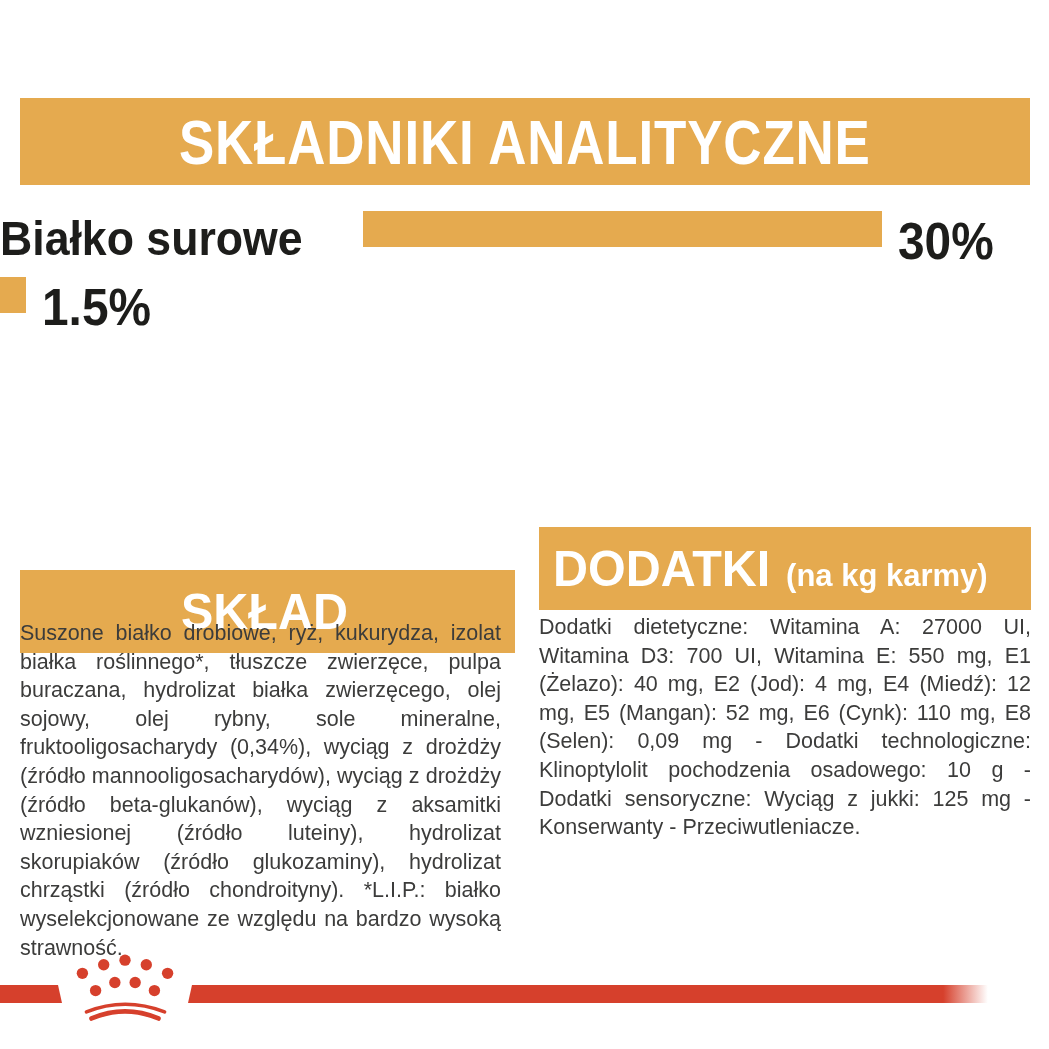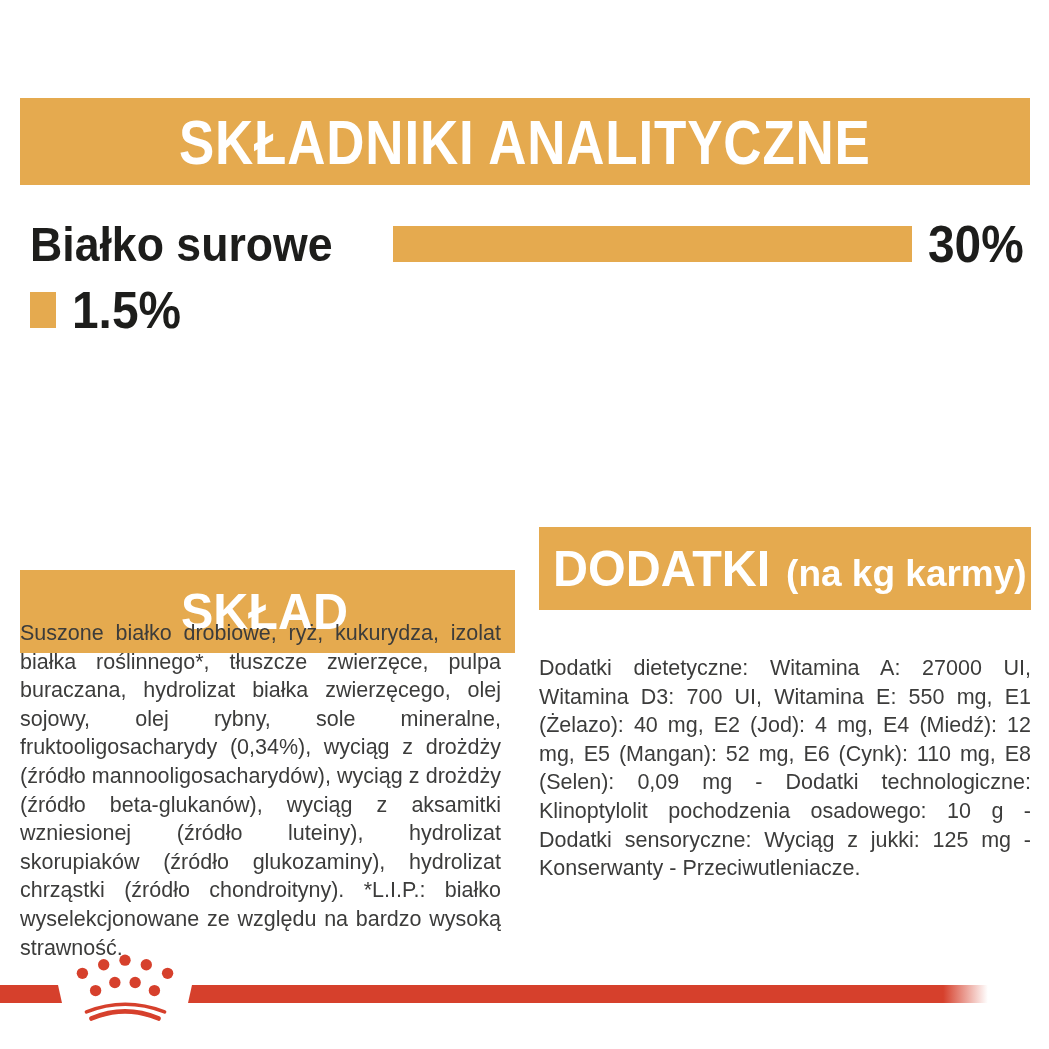--- a/index.html
+++ b/index.html
@@ -16,44 +16,44 @@
   
   .banner{position:absolute;background:var(--gold);display:flex;align-items:center;justify-content:center;overflow:hidden;}
   .banner-header{left:20px;top:98px;width:1010px;height:87px;}
   .banner-title{
     color:var(--white);font-weight:700;font-size:63px;letter-spacing:1px;
     display:inline-block;transform:scaleX(.84);transform-origin:center;white-space:nowrap;
   }
   .banner-sklad{left:20px;top:527px;width:495px;height:83px;margin-top:43px;}
   .banner-dodatki{left:539px;top:527px;width:492px;height:83px;justify-content:flex-start;padding-left:14px;}
   .section-title{color:var(--white);font-weight:700;font-size:50px;white-space:nowrap;display:inline-block;transform:scaleX(.97);transform-origin:left center;}
-  .title-suffix{color:var(--white);font-weight:700;font-size:37px;white-space:nowrap;margin-left:9px;}
+  .title-suffix{color:var(--white);font-weight:700;font-size:31px;white-space:nowrap;margin-left:9px;}
   .title-line{display:inline-flex;align-items:baseline;white-space:nowrap;}
 
   
   .chart{position:absolute;left:0;top:211px;width:1049px;}
-  .chart-row{display:flex;align-items:center;height:66px;padding-left:30px;}
+  .chart-row{display:flex;height:66px;}
   .row-label{
     width:363px;flex:0 0 363px;color:var(--black);font-weight:700;font-size:48px;
     white-space:nowrap;overflow:visible;
   }
   .row-label span{display:inline-block;transform-origin:left center;white-space:nowrap;}
   .chart-row:nth-child(1) .row-label span{transform:scaleX(.93);}
   .chart-row:nth-child(2) .row-label span{transform:scaleX(.66);}
   .chart-row:nth-child(3) .row-label span{transform:scaleX(.90);}
   .bar{height:36px;background:var(--gold);flex:0 0 auto;}
   .bar-value{color:var(--black);font-weight:700;font-size:52px;margin-left:16px;white-space:nowrap;display:inline-block;transform:scaleX(.92);transform-origin:left center;}
 
   
   .body-text{
     position:absolute;color:var(--ink);font-size:21.5px;line-height:28.6px;
     text-align:justify;text-justify:inter-word;
   }
   .sklad-body{left:20px;top:619px;width:481px;}
-  .dodatki-body{left:539px;top:654px;width:492px;}
+  .dodatki-body{left:539px;top:613px;width:492px;}
 
   
   .band{position:absolute;top:985px;height:18px;background:var(--red);}
   .band-left{left:0;width:62px;clip-path:polygon(0 0,58px 0,62px 100%,0 100%);}
   .band-right{
     left:188px;width:812px;
     background:linear-gradient(90deg,var(--red) 0%,var(--red) 93%,rgba(214,64,44,0) 98.5%);
     clip-path:polygon(4px 0,100% 0,100% 100%,0 100%);
   }
   .crown{position:absolute;left:64px;top:950px;width:122px;height:71px;}

